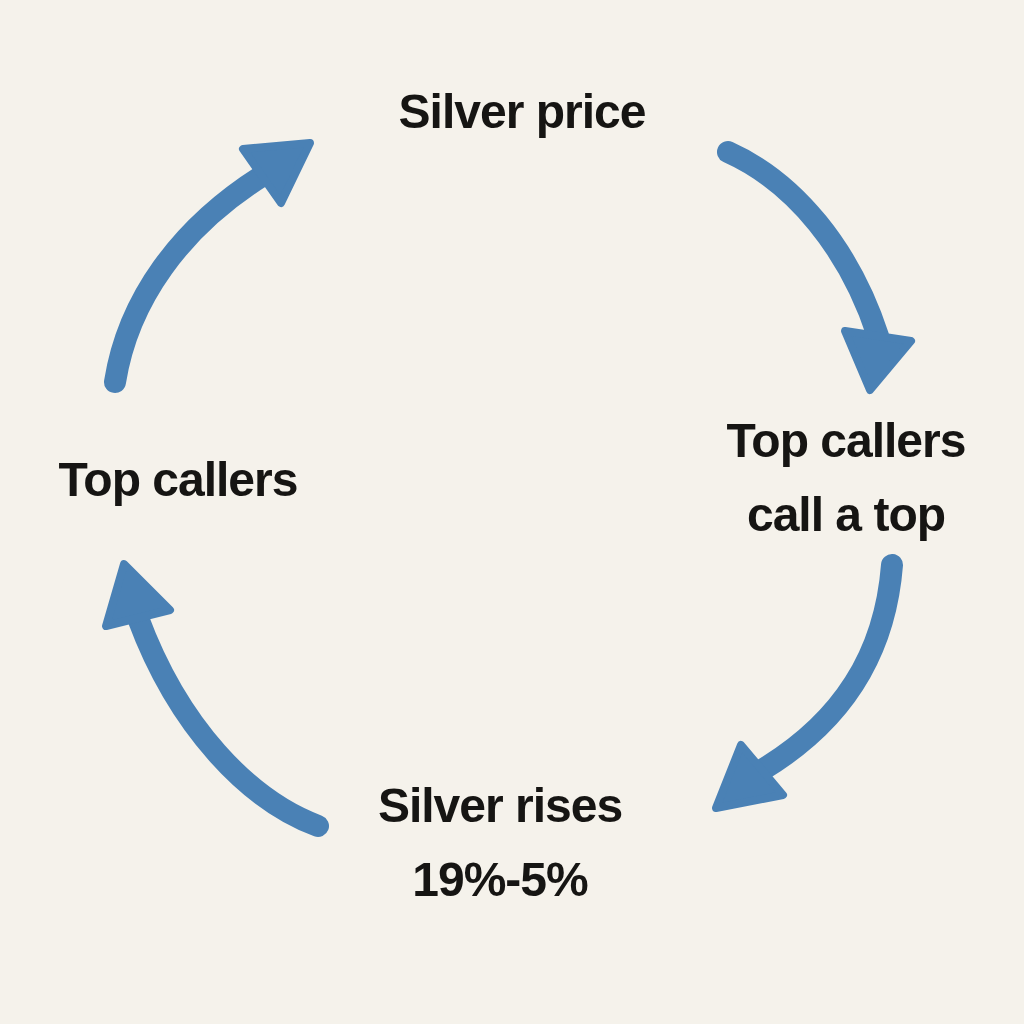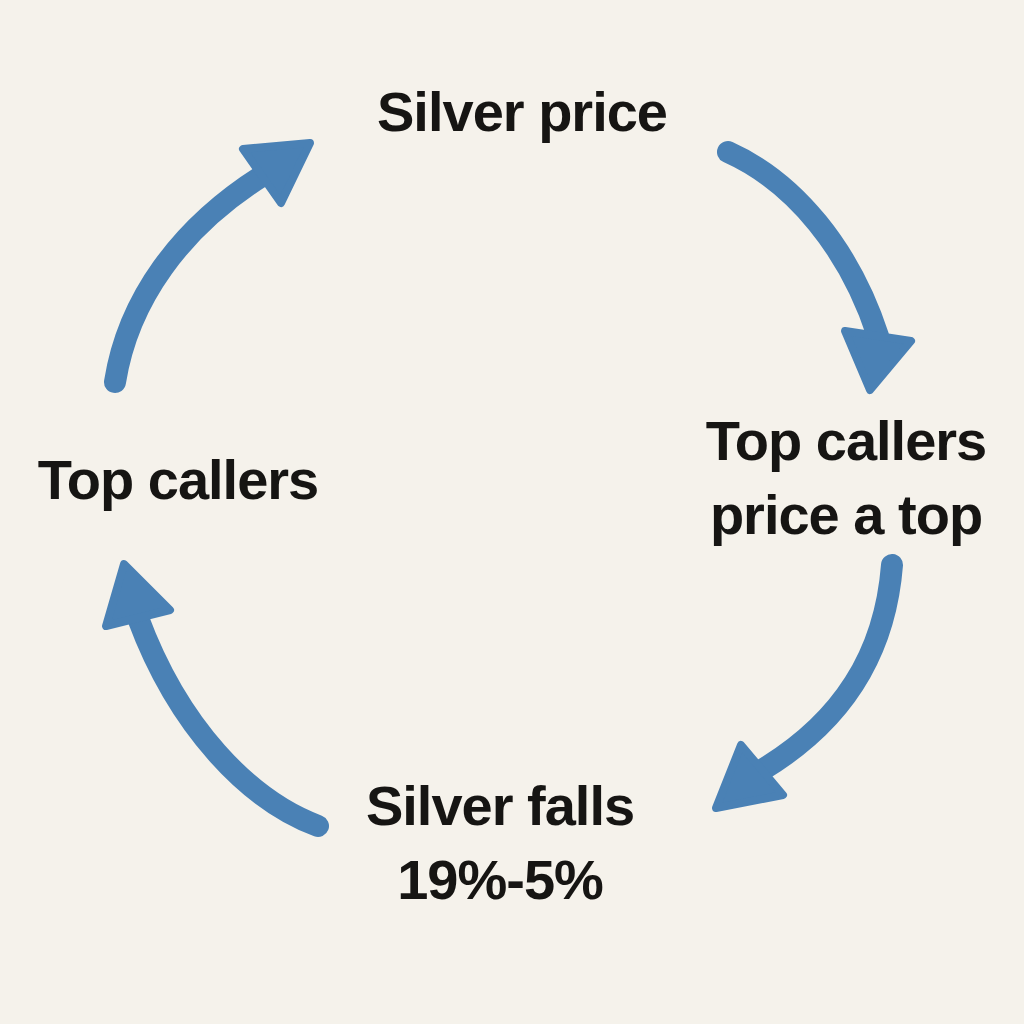--- a/index.html
+++ b/index.html
@@ -24,21 +24,21 @@
     top: 0;
     width: 1024px;
     height: 1024px;
   }
   .node {
     position: absolute;
     transform: translate(-50%, -50%);
     text-align: center;
     color: #161513;
     font-weight: 700;
-    font-size: 56px;
+    font-size: 48px;
     line-height: 74px;
     letter-spacing: -1px;
     white-space: nowrap;
   }
   .node span { display: block; }
   .node-top    { left: 522px; top: 112px; }
   .node-right  { left: 846px; top: 478px; }
   .node-bottom { left: 500px; top: 843px; }
   .node-left   { left: 178px; top: 480px; }
 </style>
@@ -69,25 +69,25 @@
       <polygon points="310,143 281,203 243,149" stroke-width="8" stroke-linejoin="round" fill="#4a81b5" stroke="#4a81b5"></polygon>
     </g>
   </svg>
 
   <div class="node node-top">
     <span>Silver price</span>
   </div>
 
   <div class="node node-right">
     <span>Top callers</span>
-    <span>price a top</span>
+    <span>call a top</span>
   </div>
 
   <div class="node node-bottom">
-    <span>Silver falls</span>
+    <span>Silver rises</span>
     <span>19%-5%</span>
   </div>
 
   <div class="node node-left">
     <span>Top callers</span>
   </div>
 
 </div>
 
 </body></html>

